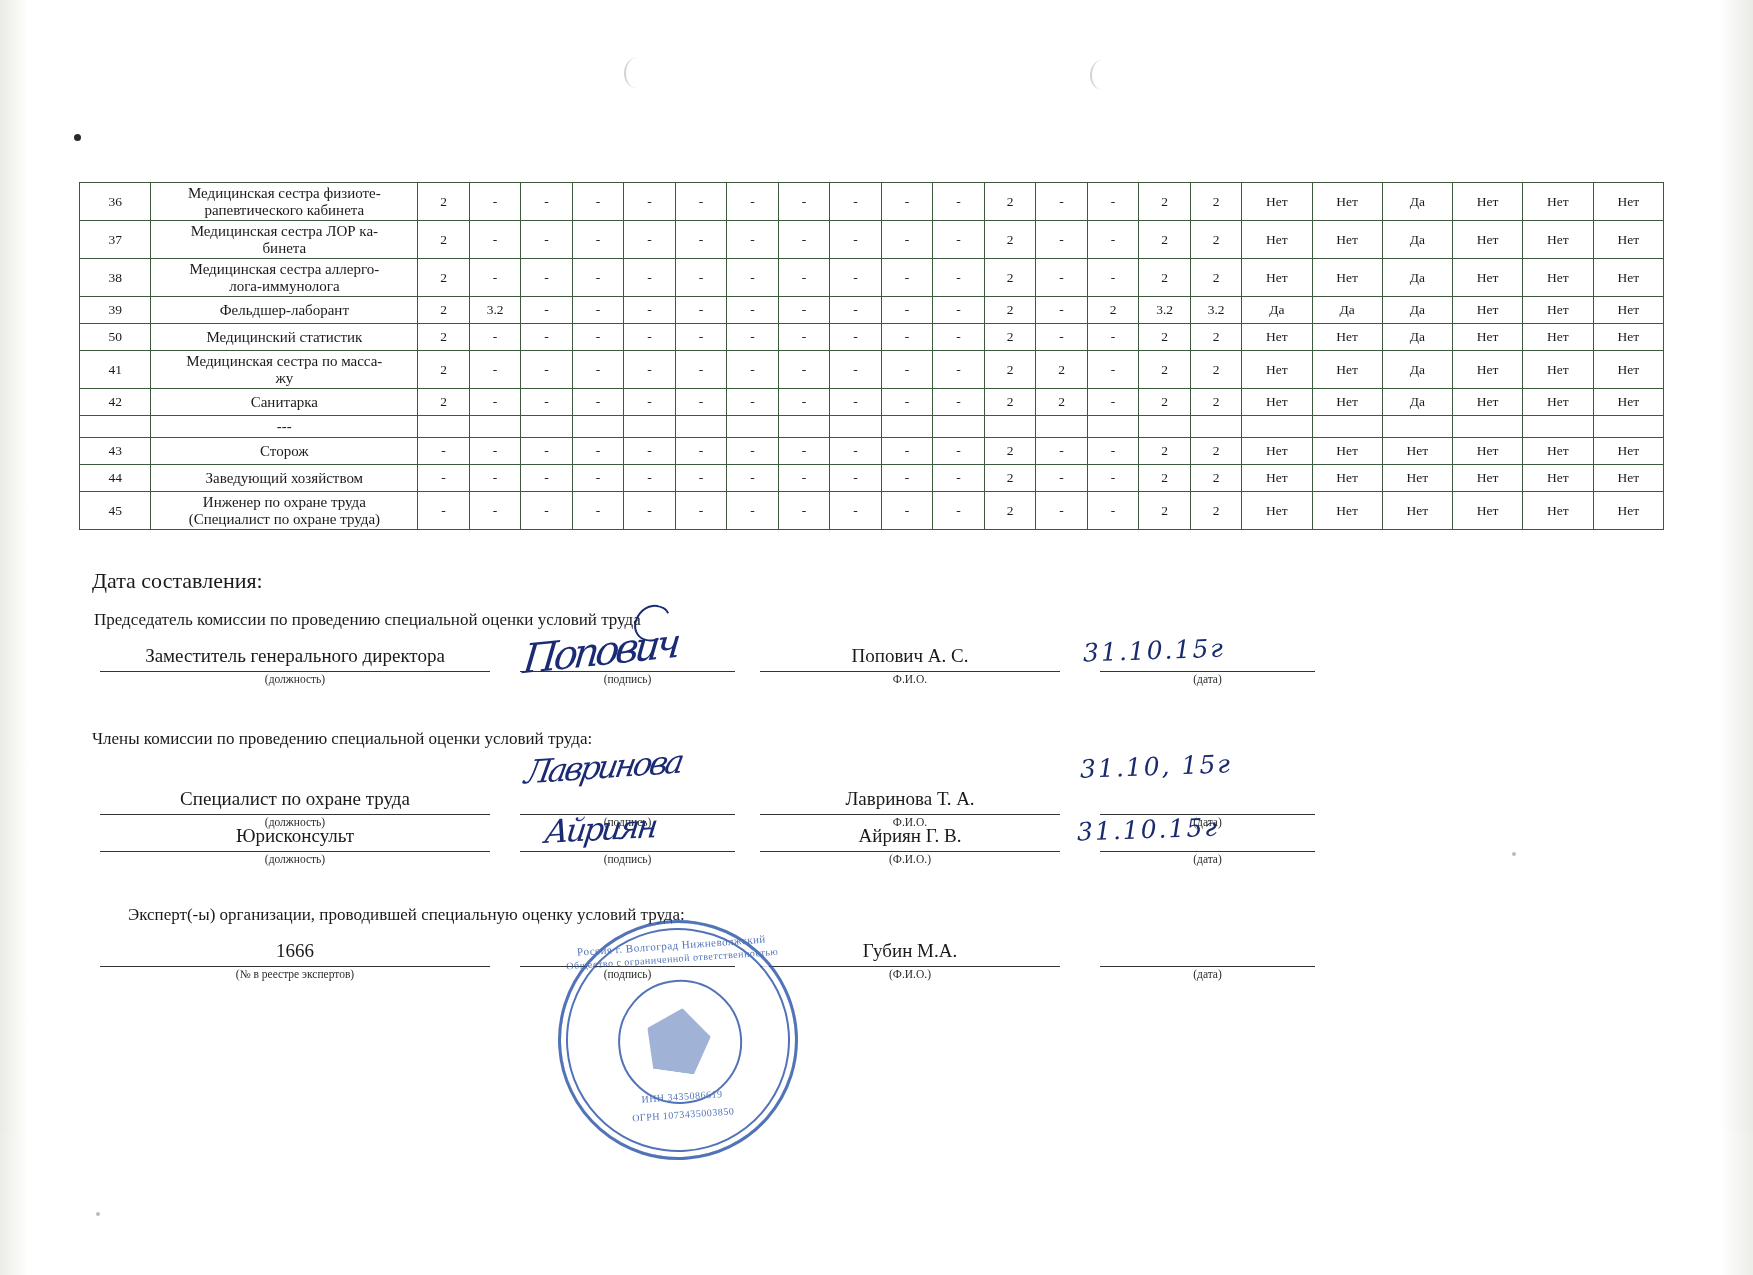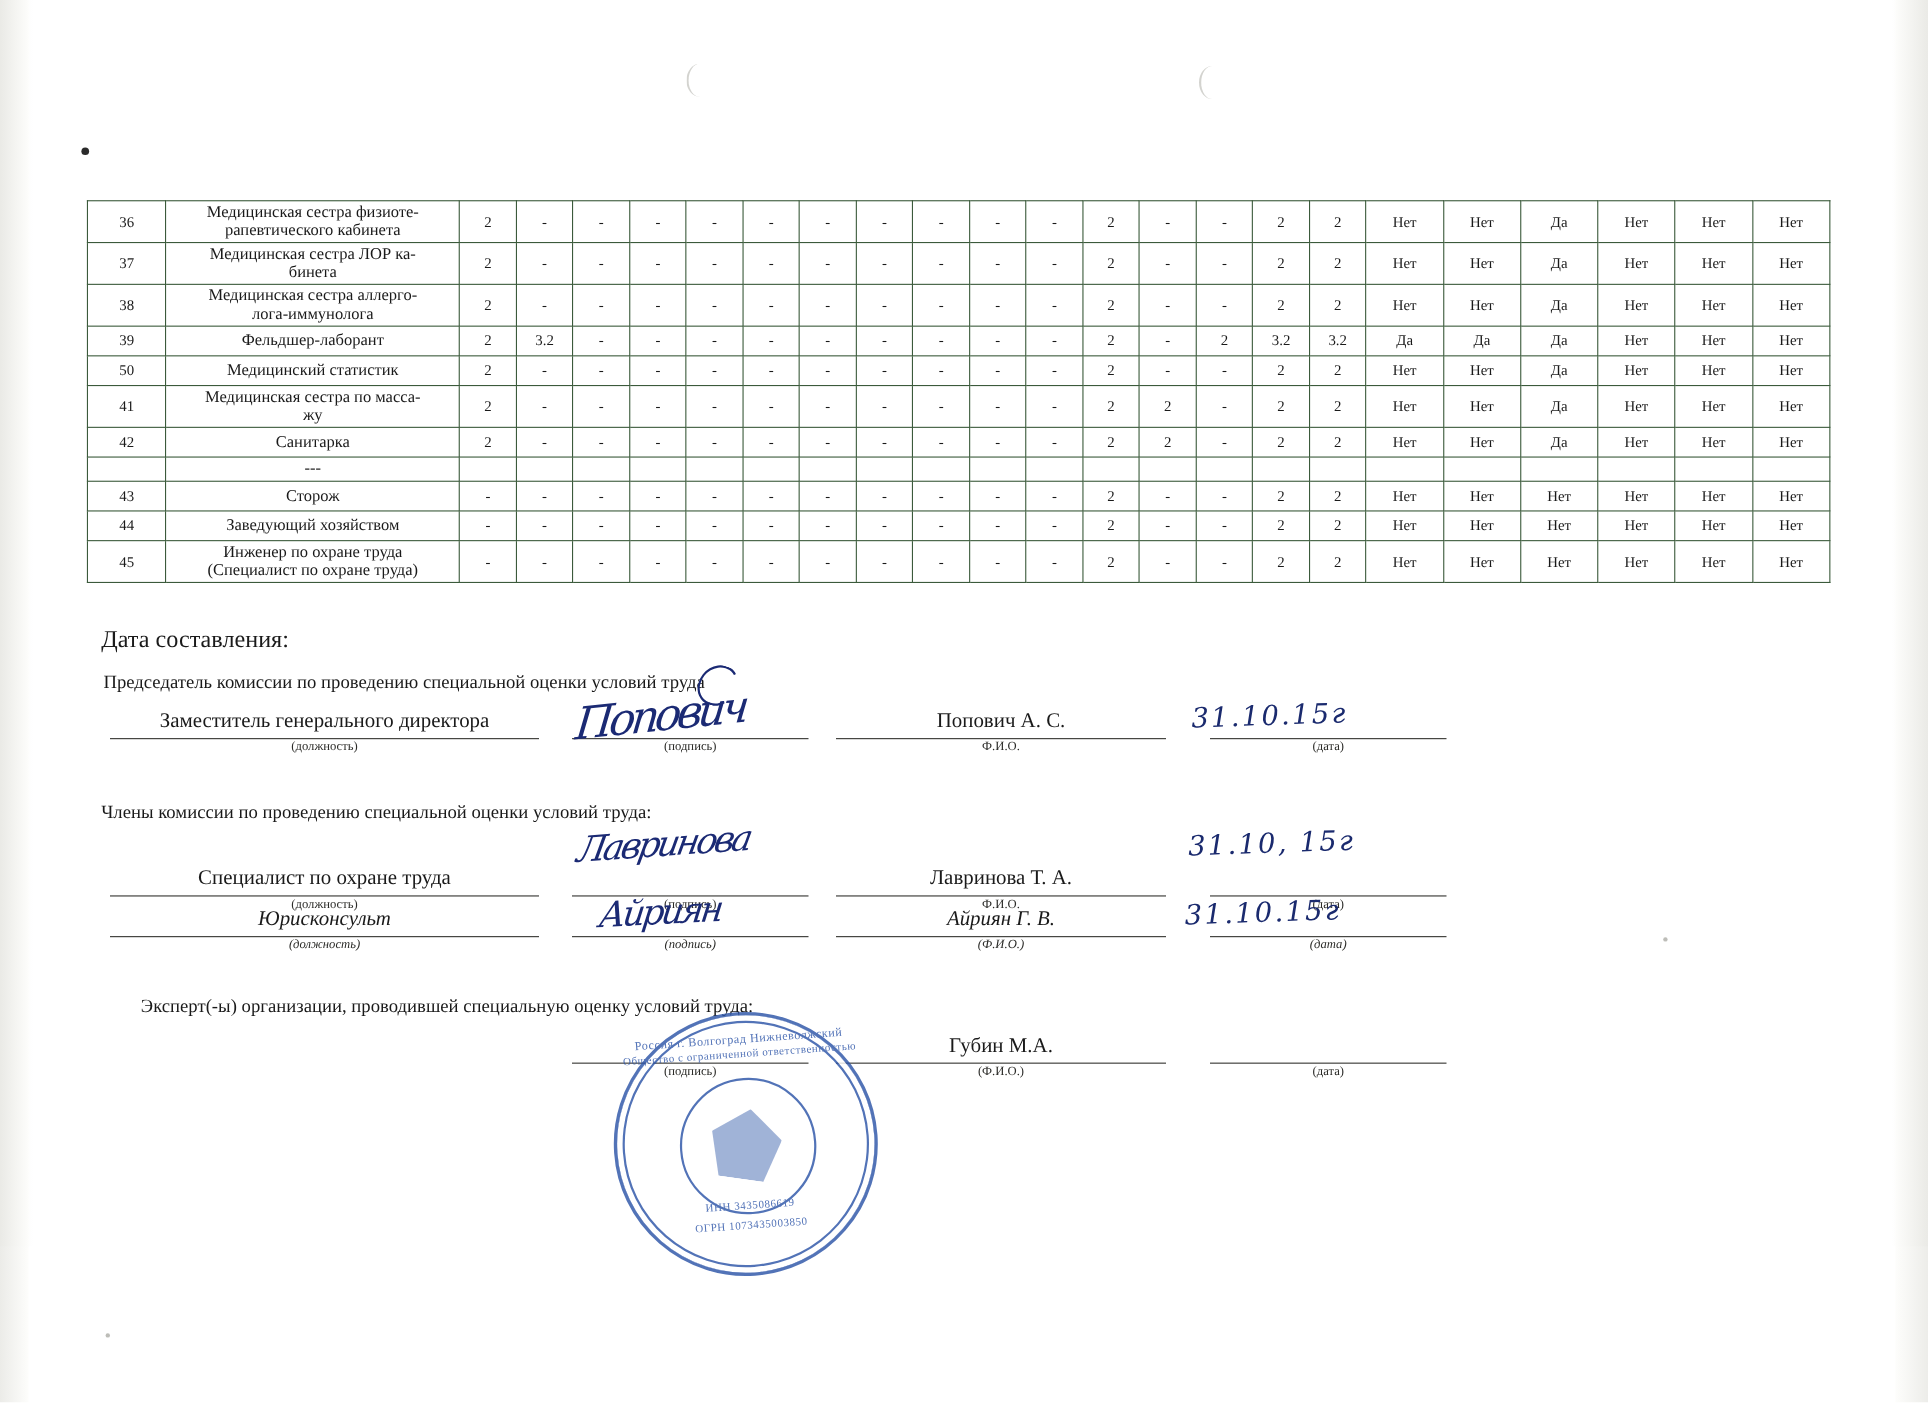--- a/index.html
+++ b/index.html
@@ -129,21 +129,21 @@
     white-space: nowrap;
   }
   
   .c-pos  { left: 0px;    width: 390px; }
   .c-sig  { left: 420px;  width: 215px; }
   .c-fio  { left: 660px;  width: 300px; }
   .c-date { left: 1000px; width: 215px; }
 
   .row-chair    { left: 100px; top: 645px;  width: 1230px; }
   .row-member1  { left: 100px; top: 788px;  width: 1230px; }
-  .row-member2  { left: 100px; top: 825px;  width: 1230px; font-style: italic; }
+  .row-member2  { left: 100px; top: 825px;  width: 1230px; }
   .row-expert   { left: 100px; top: 940px;  width: 1230px; }
 
   
   .hand {
     position: absolute;
     font-family: "DejaVu Serif", serif;
     color: #1a2a6e;
     font-style: italic;
     font-size: 25px;
     letter-spacing: 2px;
@@ -593,20 +593,24 @@
     <div class="fld c-date">
       <div class="cap">(дата)</div>
     </div>
   </div>
   <div class="scribble scribble-3">Айриян</div>
   <div class="hand hand-date-3">31.10.15г</div>
 
   <div class="sect-title t-expert">Эксперт(-ы) организации, проводившей специальную оценку условий труда:</div>
 
   <div class="sigrow row-expert">
+    <div class="fld c-pos">
+      <div class="fldtext">1666</div>
+      <div class="cap">(№ в реестре экспертов)</div>
+    </div>
     <div class="fld c-sig">
       <div class="cap">(подпись)</div>
     </div>
     <div class="fld c-fio">
       <div class="fldtext">Губин М.А.</div>
       <div class="cap">(Ф.И.О.)</div>
     </div>
     <div class="fld c-date">
       <div class="cap">(дата)</div>
     </div>

